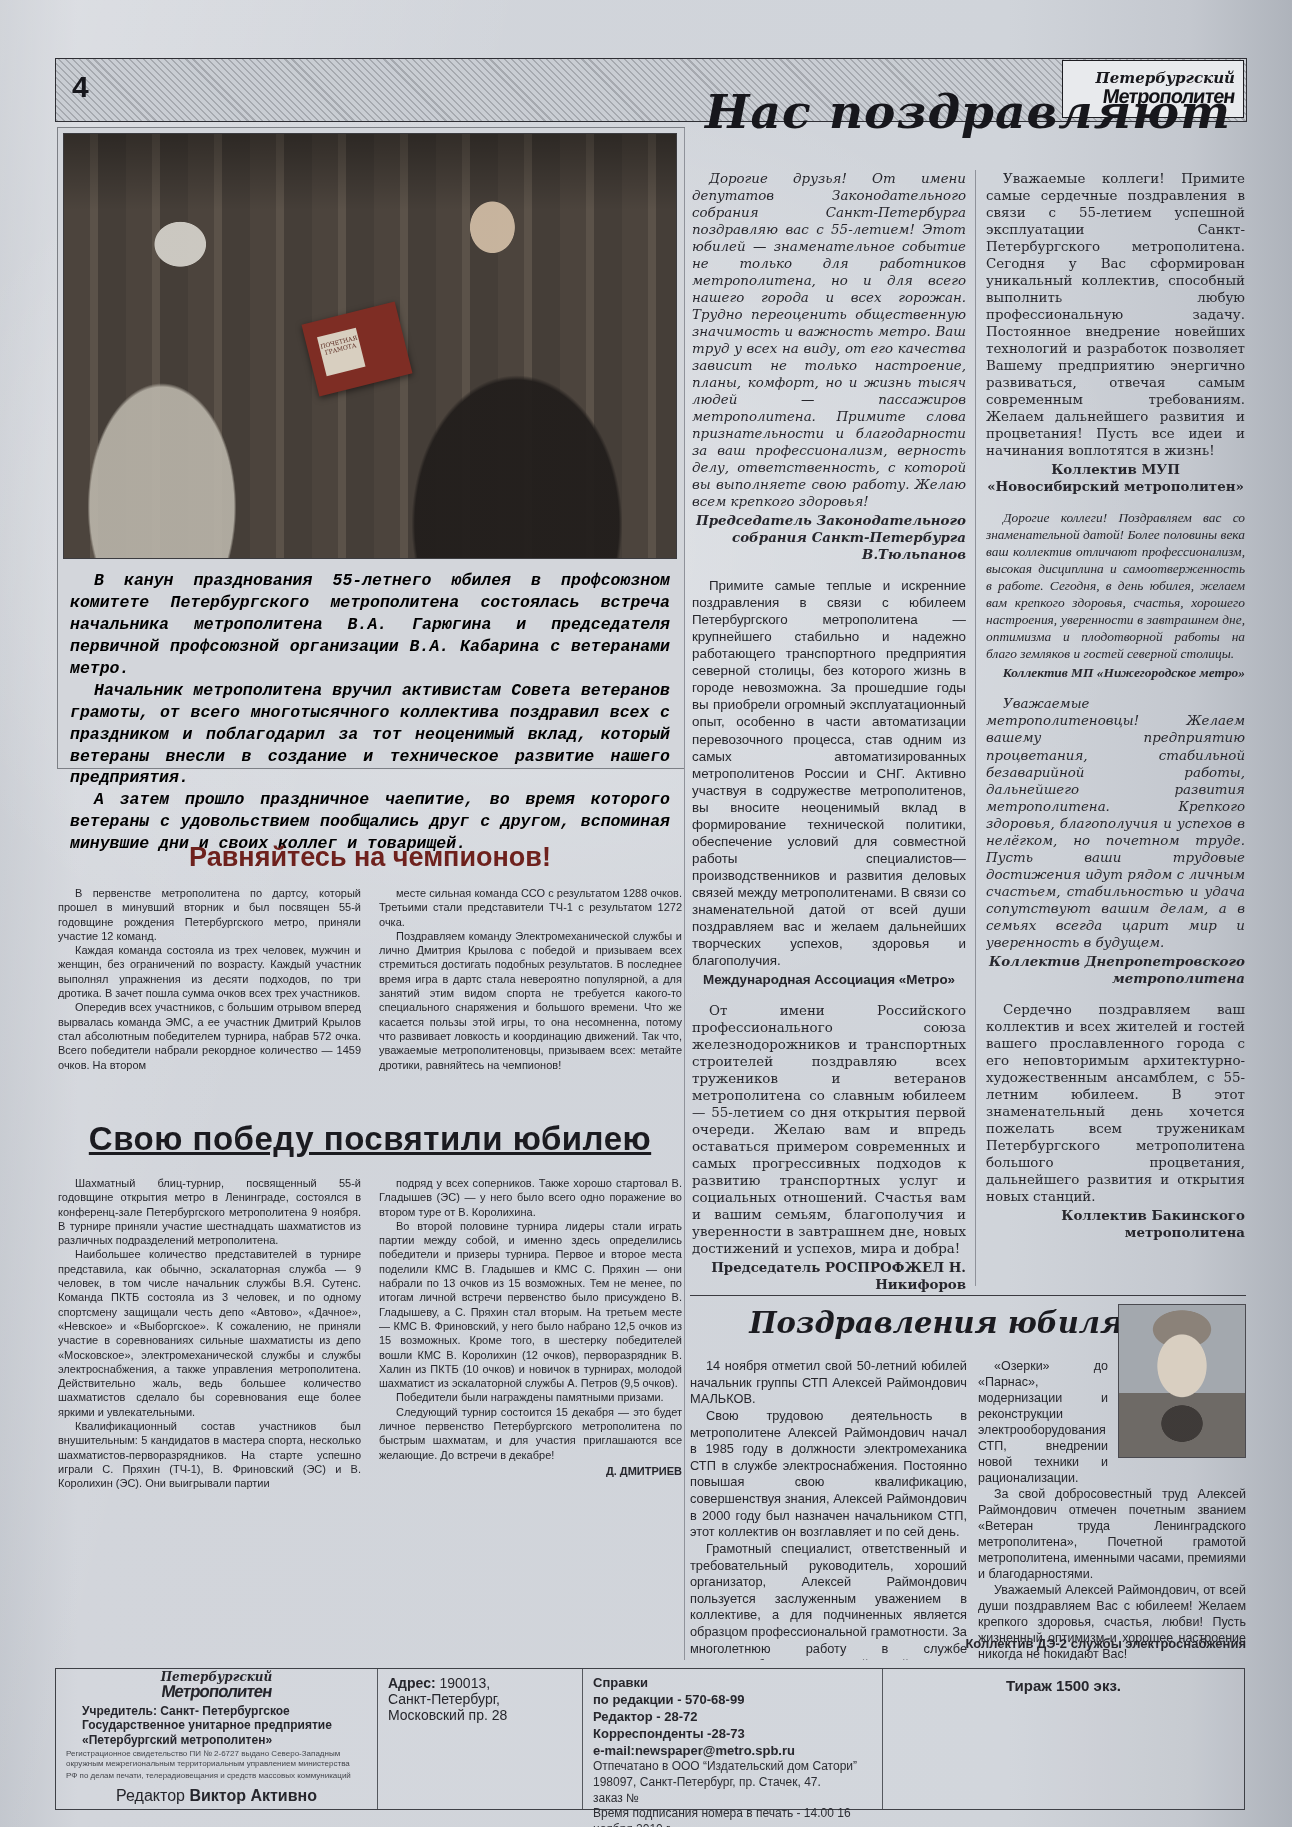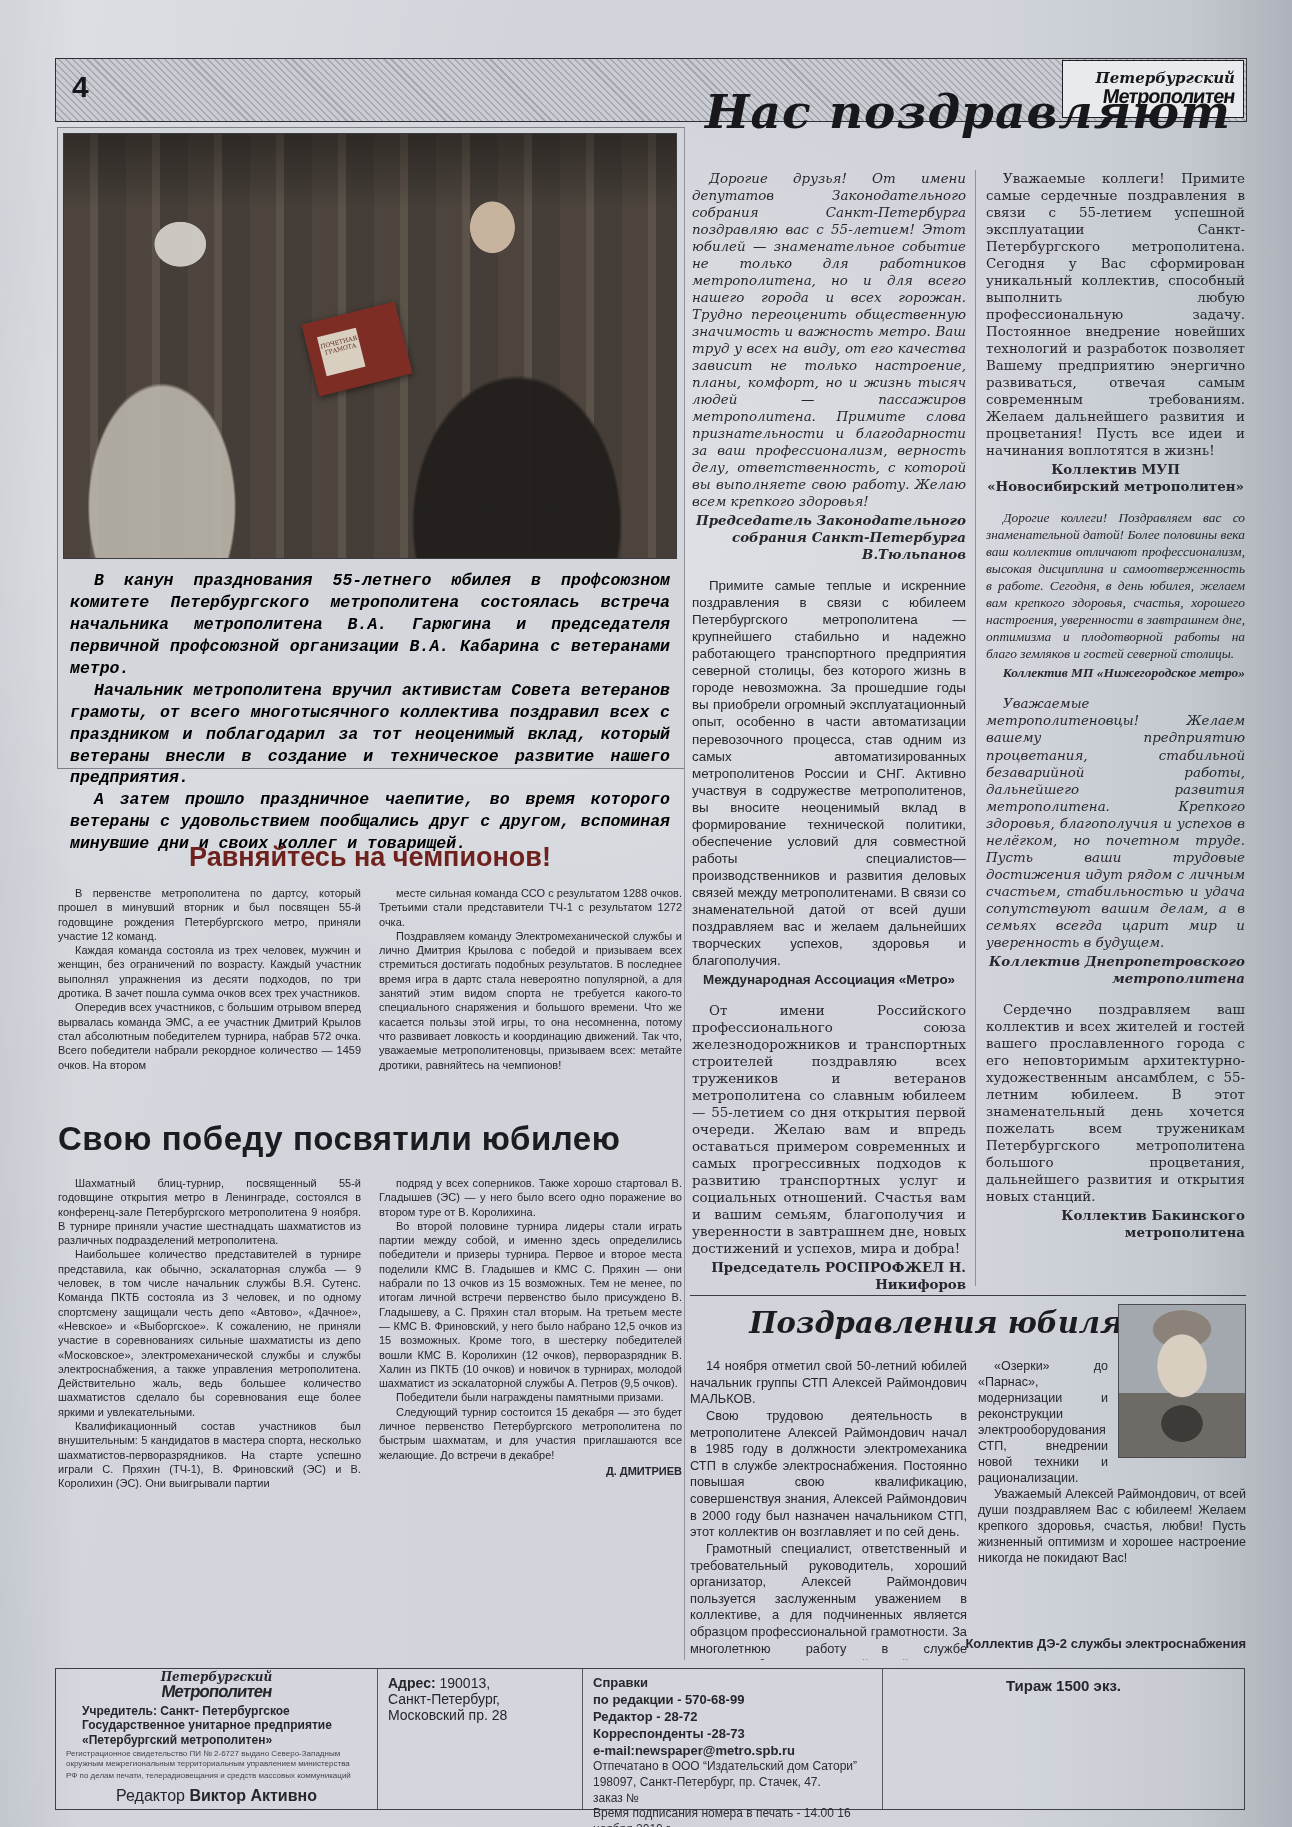--- a/index.html
+++ b/index.html
@@ -47,21 +47,21 @@
   .gcol{overflow:hidden;font-size:13.4px;line-height:1.27;text-align:justify;color:#26262c;}
   .gcol p{margin:0 0 2px 0;text-indent:17px;}
   .i-serif{font-family:"DejaVu Serif",serif;font-style:italic;}
   .r-serif{font-family:"DejaVu Serif",serif;}
   .i-sans{font-family:Liberation Serif, serif;font-style:italic;}
   .r-sans{font-family:"Liberation Sans",sans-serif;}
   .sign{font-weight:bold;text-align:right;margin:2px 0 14px 0;text-indent:0;}
   .sign.center{text-align:center;}
   
   .art-title-red{left:58px;top:842px;width:624px;text-align:center;font-weight:bold;font-size:27px;color:#6e211d;}
-  .art-title-blk{left:58px;top:1120px;width:624px;text-align:left;font-weight:bold;font-size:33px;color:#1b1b20;letter-spacing:.5px;}
+  .art-title-blk{left:58px;top:1120px;width:624px;text-align:center;font-weight:bold;font-size:33px;color:#1b1b20;letter-spacing:.5px;text-decoration:underline;}
   .cols2{display:flex;gap:18px;overflow:hidden;font-size:11px;line-height:1.3;text-align:justify;}
   .cols2 .c{flex:1;}
   .cols2 p{margin:0;text-indent:17px;}
   
   .jubilee{left:690px;top:1295px;width:556px;height:372px;border-top:1.5px solid #3a3a40;}
   .jub-title{position:absolute;left:55px;top:10px;width:420px;text-align:center;font-family:"DejaVu Serif",serif;
     font-style:italic;font-weight:bold;font-size:29px;color:#1b1b20;}
   .jub-left{position:absolute;left:0;top:62px;width:277px;height:302px;overflow:hidden;font-size:12.8px;line-height:1.3;text-align:justify;}
   .jub-left p,.jub-right p{margin:0;text-indent:16px;}
   .jub-right{position:absolute;left:288px;top:62px;width:268px;height:302px;overflow:hidden;font-size:12.5px;line-height:1.28;text-align:justify;}
@@ -178,20 +178,21 @@
   <div class="jub-title">Поздравления юбиляру</div>
   <div class="photo-portrait"></div>
   <div class="jub-left">
     <p>14 ноября отметил свой 50-летний юбилей начальник группы СТП Алексей Раймондович МАЛЬКОВ.</p>
     <p>Свою трудовою деятельность в метрополитене Алексей Раймондович начал в 1985 году в должности электромеханика СТП в службе электроснабжения. Постоянно повышая свою квалификацию, совершенствуя знания, Алексей Раймондович в 2000 году был назначен начальником СТП, этот коллектив он возглавляет и по сей день.</p>
     <p>Грамотный специалист, ответственный и требовательный руководитель, хороший организатор, Алексей Раймондович пользуется заслуженным уважением в коллективе, а для подчиненных является образцом профессиональной грамотности. За многолетнюю работу в службе электроснабжения Алексей Раймондович принимал самое активное участие в пуске в эксплуатацию новых станций 2 линии метрополитена от станции</p>
   </div>
   <div class="jub-right">
     <span class="jub-spacer"></span>
     <p>«Озерки» до «Парнас», модернизации и реконструкции электрооборудования СТП, внедрении новой техники и рационализации.</p>
+    <p>За свой добросовестный труд Алексей Раймондович отмечен почетным званием «Ветеран труда Ленинградского метрополитена», Почетной грамотой метрополитена, именными часами, премиями и благодарностями.</p>
     <p>Уважаемый Алексей Раймондович, от всей души поздравляем Вас с юбилеем! Желаем крепкого здоровья, счастья, любви! Пусть жизненный оптимизм и хорошее настроение никогда не покидают Вас!</p>
   </div>
   <div class="jub-sign">Коллектив ДЭ-2 службы электроснабжения</div>
 </div>
 
 <div class="abs footer-box">
   <div class="fcell fc2">
     <div class="flogo-script">Петербургский</div>
     <div class="flogo-block">Метрополитен</div>
     <div class="founder">Учредитель: Санкт- Петербургское Государственное унитарное предприятие</div>

